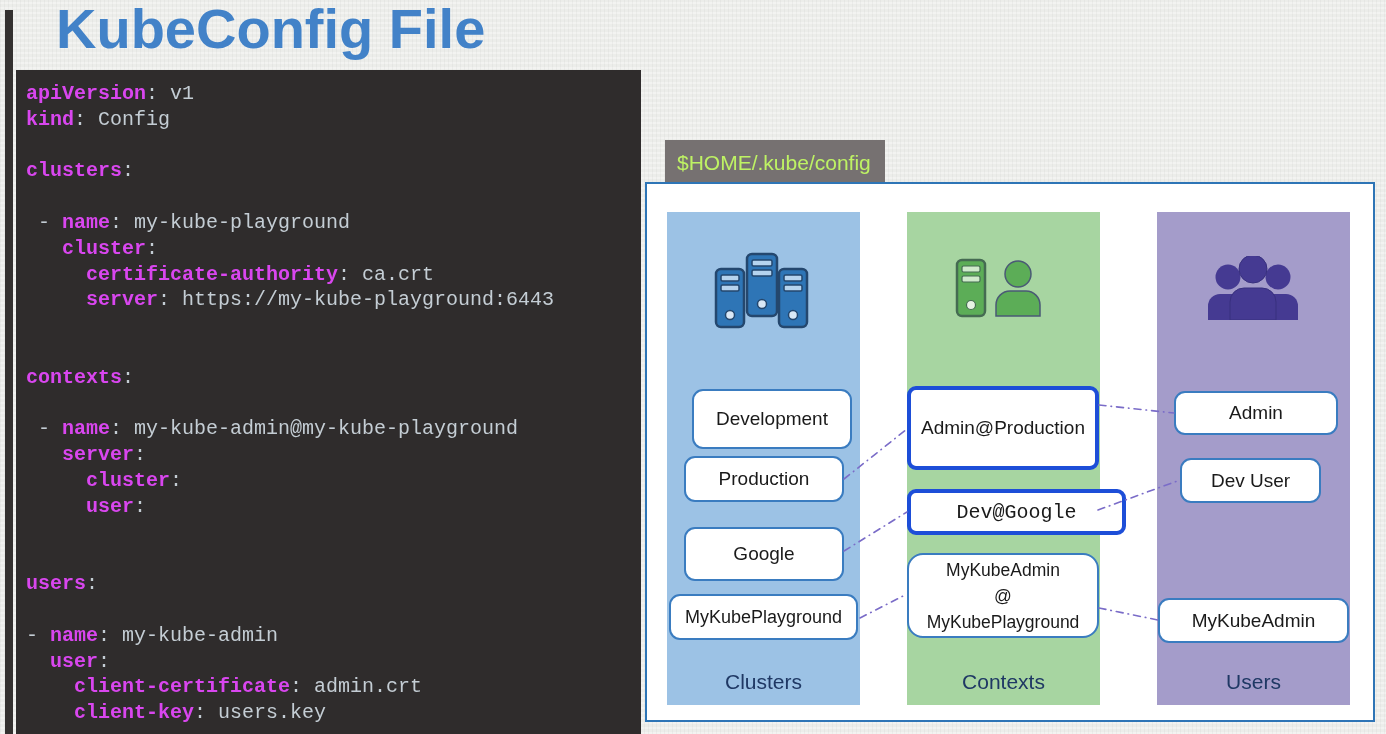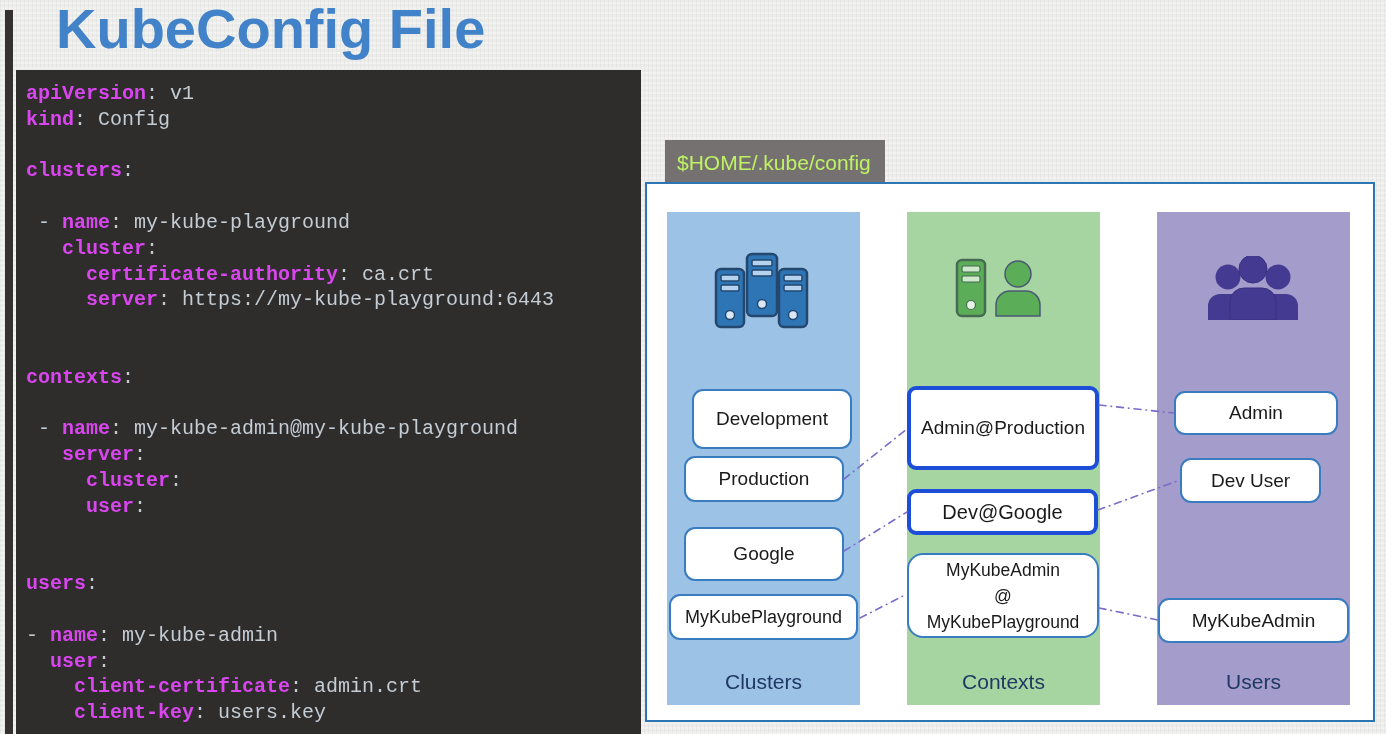--- a/index.html
+++ b/index.html
@@ -129,21 +129,21 @@
   <div class="col col-contexts">
     <svg class="col-icon" style="left:48px; top:46px;" width="95" height="62" viewBox="0 0 95 62">
       <rect x="2" y="2" width="28" height="56" rx="5" fill="#5cad57" stroke="#456b52" stroke-width="2.5"></rect>
       <rect x="7" y="8" width="18" height="6" rx="1.5" fill="#cfeacb" stroke="#456b52" stroke-width="1.2"></rect>
       <rect x="7" y="18" width="18" height="6" rx="1.5" fill="#cfeacb" stroke="#456b52" stroke-width="1.2"></rect>
       <circle cx="16" cy="47" r="4.5" fill="#e6f3e4" stroke="#456b52" stroke-width="1.2"></circle>
       <circle cx="63" cy="16" r="13" fill="#5cad57" stroke="#4a5a75" stroke-width="1.5"></circle>
       <path d="M41,58 v-11 a14,14 0 0 1 14,-14 h16 a14,14 0 0 1 14,14 v11 z" fill="#5cad57" stroke="#4a5a75" stroke-width="1.5"></path>
     </svg>
     <div class="node b-green" style="left:0px; top:174px; width:192px; height:84px;">Admin@Production</div>
-    <div class="node b-green" style="left:0px; top:277px; width:191px; height:46px; font-size:20px;">Dev@Google</div>
+    <div class="node b-green" style="left:0px; top:277px; width:219px; height:46px; font-size:20px;font-family:Liberation Mono, monospace;">Dev@Google</div>
     <div class="node b-blue-thick multiline" style="left:0px; top:341px; width:192px; height:85px;">
       <span>MyKubeAdmin</span>
       <span>@</span>
       <span>MyKubePlayground</span>
     </div>
     <div class="col-label">Contexts</div>
   </div>
 
   <div class="col col-users">
     <svg class="col-icon" style="left:46px; top:44px;" width="100" height="64" viewBox="0 0 100 64">

